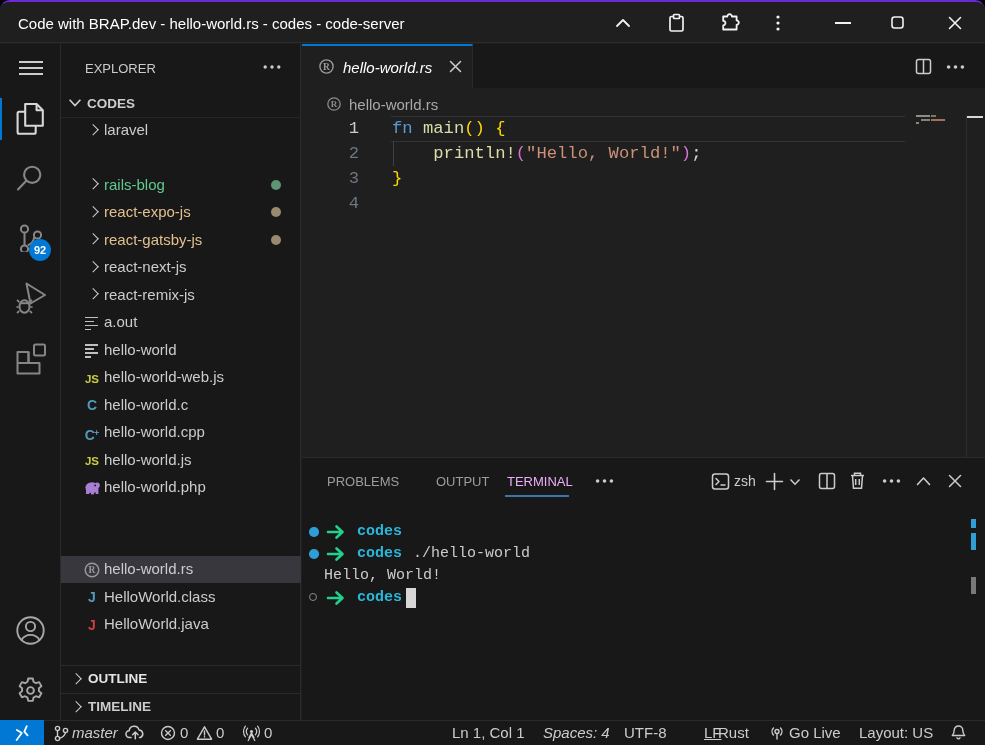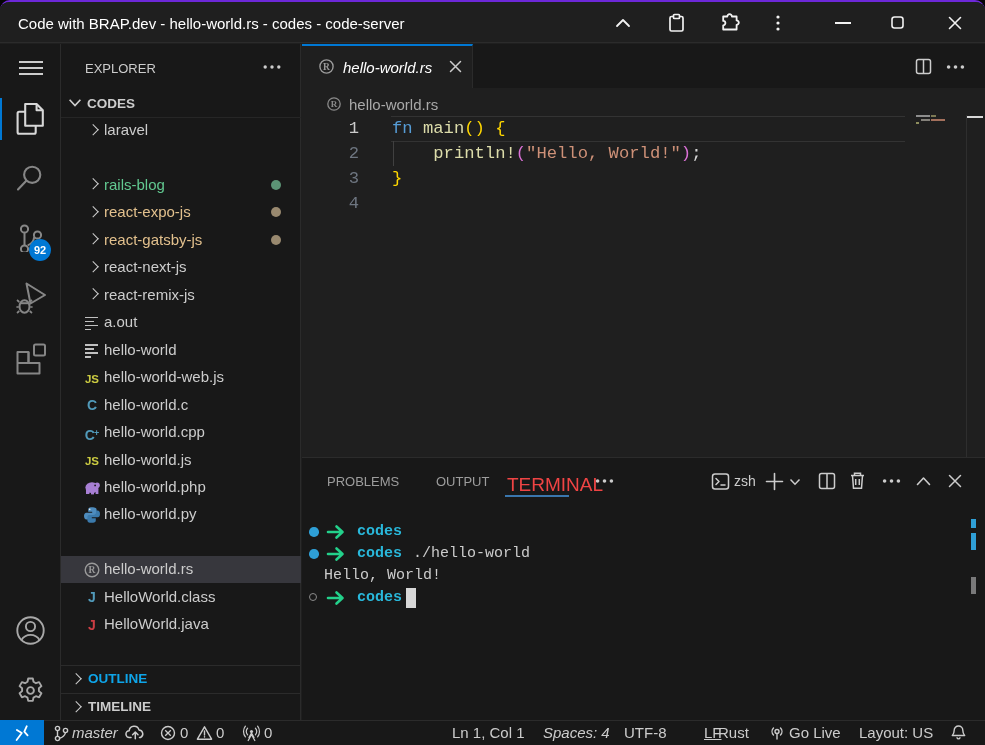--- a/index.html
+++ b/index.html
@@ -195,30 +195,20 @@
             <rect x="3" y="10" width="3.4" height="5"></rect>
             <rect x="8" y="11" width="3" height="4.4"></rect>
             <rect x="12.6" y="10" width="2.8" height="5"></rect>
             <circle cx="14.2" cy="6.2" r="2.6"></circle>
           </g>
           <circle cx="12.1" cy="6.4" r="0.9" fill="#181818"></circle>
         </svg>
       </span>
       <span class="rlab">hello-world.php</span>
     </div>
-  <div class="row" style="top:498.9px">
-      <span class="fico">
-        <svg width="18" height="18" viewBox="0 0 18 18">
-          <path d="M8.8 1.2 c-3.2 0-3.6 1.4-3.6 2.6 v2 h4 v0.9 H3.4 c-1.5 0-2.4 1.3-2.4 3.3 0 2 0.9 3.4 2.4 3.4 h1.6 v-1.9 c0-1.4 1.2-2.5 2.6-2.5 h4 c1.2 0 2-0.9 2-2.1 V3.8 c0-1.6-0.9-2.6-4.8-2.6 z" fill="#4e8cbe"></path>
-          <path d="M9.2 16.8 c3.2 0 3.6-1.4 3.6-2.6 v-2 h-4 v-0.9 h5.8 c1.5 0 2.4-1.3 2.4-3.3 0-2-0.9-3.4-2.4-3.4 h-1.6 v1.9 c0 1.4-1.2 2.5-2.6 2.5 h-4 c-1.2 0-2 0.9-2 2.1 v3.1 c0 1.6 0.9 2.6 4.8 2.6 z" fill="#3b7aac"></path>
-          <circle cx="6.7" cy="3.4" r="0.8" fill="#e8e8e8"></circle>
-        </svg>
-      </span>
-      <span class="rlab">hello-world.py</span>
-    </div>
   <div class="row" style="top:553.8px;background:#37373d;">
       <span class="fico">
         <svg width="18" height="18" viewBox="0 0 18 18" fill="none">
           <circle cx="9" cy="9" r="6.8" stroke="#9a9a9a" stroke-width="1.4"></circle>
           <text x="9" y="12.4" text-anchor="middle" font-family="Liberation Serif" font-size="9.5" font-weight="bold" fill="#9a9a9a">R</text>
         </svg>
       </span>
       <span class="rlab">hello-world.rs</span>
     </div>
   <div class="row" style="top:581.3px">
@@ -229,21 +219,21 @@
     </div>
   <div class="row" style="top:608.8px">
       <span class="fico">
         <span class="ftxt" style="color:#cc3e44;font-size:14px;line-height:19px;">J</span>
       </span>
       <span class="rlab">HelloWorld.java</span>
     </div>
 
   <div class="abs" style="left:61px;top:663px;width:240px;height:1px;background:#2b2b2b;"></div>
   <div class="abs" style="left:72px;top:672.5px;width:7.5px;height:7.5px;border-right:1.7px solid #cfcfcf;border-bottom:1.7px solid #cfcfcf;transform:rotate(-45deg);"></div>
-  <div class="abs" style="left:88px;top:669px;font-size:13.5px;font-weight:bold;color:#0ea5e9;">OUTLINE</div>
+  <div class="abs" style="left:88px;top:669px;font-size:13.5px;font-weight:bold;color:#e5e5e5;">OUTLINE</div>
   <div class="abs" style="left:61px;top:691px;width:240px;height:1px;background:#2b2b2b;"></div>
   <div class="abs" style="left:72px;top:700.5px;width:7.5px;height:7.5px;border-right:1.7px solid #cfcfcf;border-bottom:1.7px solid #cfcfcf;transform:rotate(-45deg);"></div>
   <div class="abs" style="left:88px;top:697px;font-size:13.5px;font-weight:bold;color:#cccccc;">TIMELINE</div>
 
   <div class="abs" id="tabbar" style="left:302px;top:42px;width:683px;height:44px;background:#181818;"></div>
   <div class="abs" id="tab1" style="left:302px;top:42px;width:171px;height:44px;background:#1f1f1f;border-right:1px solid #2b2b2b;border-top:2px solid #0078d4;"></div>
   <svg class="abs" style="left:318px;top:56px" width="17" height="17" viewBox="0 0 17 17" fill="none">
       <circle cx="8.5" cy="8.5" r="6.6" stroke="#9a9a9a" stroke-width="1.4"></circle>
       <text x="8.5" y="11.9" text-anchor="middle" font-family="Liberation Serif" font-size="9.5" font-weight="bold" fill="#9a9a9a">R</text>
     </svg>
@@ -288,21 +278,21 @@
   <div class="abs" style="left:921px;top:116.5px;width:9px;height:2px;background:#84817a;"></div>
   <div class="abs" style="left:931px;top:116.5px;width:14px;height:2px;background:#a3705c;"></div>
   <div class="abs" style="left:916px;top:120px;width:3px;height:2px;background:#8d8d5d;"></div>
 
   <div class="abs" style="left:966px;top:113px;width:1px;height:342px;background:#2e2e2e;"></div>
   <div class="abs" style="left:967px;top:113.5px;width:16px;height:2.5px;background:#d8d8d8;"></div>
 
   <div class="abs" id="panel" style="left:302px;top:455px;width:683px;height:263px;background:#181818;border-top:1px solid #2b2b2b;"></div>
   <div class="abs" style="left:327px;top:472px;font-size:13px;color:#9d9d9d;">PROBLEMS</div>
   <div class="abs" style="left:424px;top:472px;font-size:13px;color:#9d9d9d;margin-left:12px;">OUTPUT</div>
-  <div class="abs" style="left:507px;top:472px;font-size:19px;color:#ef4444;">TERMINAL</div>
+  <div class="abs" style="left:507px;top:472px;font-size:13px;color:#f0abfc;">TERMINAL</div>
   <div class="abs" style="left:505px;top:493px;width:64px;height:1.5px;background:#3a76ad;"></div>
   <svg class="abs" style="left:595px;top:476px" width="19" height="6" viewBox="0 0 19 6" fill="#cccccc">
       <circle cx="2.6" cy="3" r="1.8"></circle>
       <circle cx="9.5" cy="3" r="1.8"></circle>
       <circle cx="16.4" cy="3" r="1.8"></circle>
     </svg>
 
   <svg class="abs" style="left:711px;top:470px" width="19" height="19" viewBox="0 0 19 19" fill="none" stroke="#cccccc" stroke-width="1.5">
       <rect x="1.5" y="2" width="16" height="15" rx="2.5"></rect>
       <path d="M5 6.5 L8 9.5 L5 12.5" stroke-linejoin="round" stroke-linecap="round"></path>

